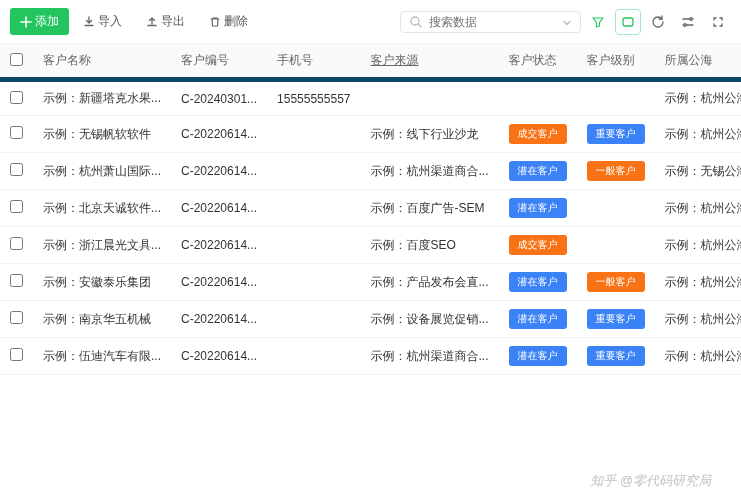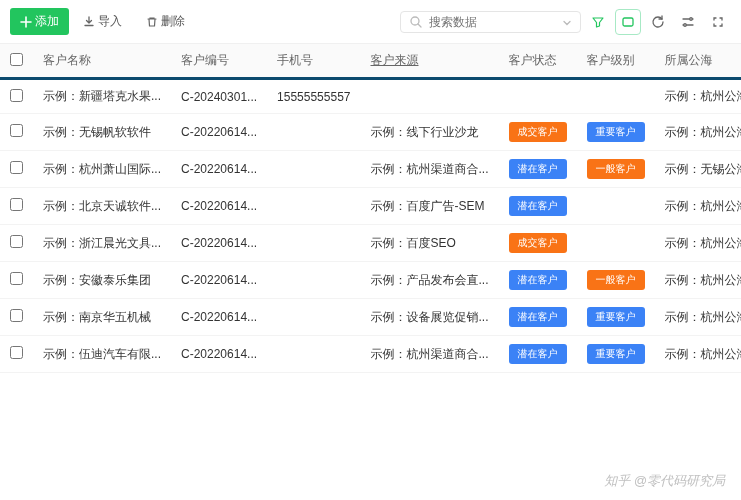--- a/index.html
+++ b/index.html
@@ -18,59 +18,67 @@
 .search-ico { color: #bbb; width: 14px; height: 14px; }
 .chev-ico { color: #bbb; width: 10px; height: 10px; }
 
 .icon-btn { width: 26px; height: 26px; display: inline-flex; align-items: center; justify-content: center; border-radius: 4px; cursor: pointer; color: #666; }
 .icon-btn.active { color: #22c55e; border: 1px solid #a7e9c5; }
 
 
 .table-wrap { overflow-x: auto; }
 table { border-collapse: collapse; width: 100%; min-width: 741px; }
 th, td { text-align: left; padding: 8px 10px; font-size: 12px; white-space: nowrap; border-bottom: 1px solid #f3f3f3; }
-th { color: #666; font-weight: 500; background: #fafafa; border-bottom: 3px solid #0c4a6e; }
+th { color: #666; font-weight: 500; background: #fafafa; border-bottom: 5px solid #0c4a6e; }
 th.chk, td.chk { width: 28px; text-align: center; }
 input[type=checkbox] { width: 13px; height: 13px; cursor: pointer; border: 1px solid #ccc; }
 
 .col-name { width: 120px; }
 .col-code { width: 88px; }
 .col-phone { width: 94px; }
 .col-source { width: 102px; text-decoration: underline; }
 .col-status { width: 80px; }
 .col-level { width: 80px; }
 .col-pool { width: 102px; }
 
 .tag { display: inline-block; padding: 3px 9px; border-radius: 3px; color: #fff; font-size: 10px; }
 .tag-orange { background: #f97316; }
 .tag-blue { background: #3b82f6; }
 
 .ellip { overflow: hidden; text-overflow: ellipsis; max-width: 100%; display: inline-block; vertical-align: top; }
 
-.watermark { position: absolute; bottom: 10px; right: 16px; color: #c0c0c0; font-size: 13px; font-style: italic; pointer-events: none; }
+.watermark { position: absolute; bottom: 10px; right: 30px; color: #c0c0c0; font-size: 13px; font-style: italic; pointer-events: none; }
 </style>
 </head>
 <body>
 
 <div class="toolbar">
   <button class="btn btn-primary">
     <span class="ico">
         <svg viewBox="0 0 12 12" width="12" height="12">
           <path d="M6 1v10M1 6h10" stroke="#fff" stroke-width="1.6" stroke-linecap="round"></path>
         </svg>
       </span>
     <span>添加</span>
   </button>
   <button class="btn">
     <span class="ico">
         <svg viewBox="0 0 12 12" width="12" height="12">
           <path d="M6 1v6m0 0L3.5 4.5M6 7l2.5-2.5M2 9.5h8" stroke="#666" stroke-width="1.3" fill="none" stroke-linecap="round"></path>
         </svg>
       </span>
     <span>导入</span>
+  </button>
+  <button class="btn">
+    <span class="ico">
+        <svg viewBox="0 0 12 12" width="12" height="12">
+          <path d="M6 8V2m0 0L3.5 4.5M6 2l2.5 2.5M2 9.5h8" stroke="#666" stroke-width="1.3" fill="none" stroke-linecap="round"></path>
+        </svg>
+      </span>
+    <span>导出</span>
   </button>
   <button class="btn">
     <span class="ico">
         <svg viewBox="0 0 12 12" width="12" height="12">
           <path d="M2 3h8M4 3V2h4v1M3 3l.5 7h5L9 3" stroke="#666" stroke-width="1.2" fill="none" stroke-linecap="round"></path>
         </svg>
       </span>
     <span>删除</span>
   </button>
 

